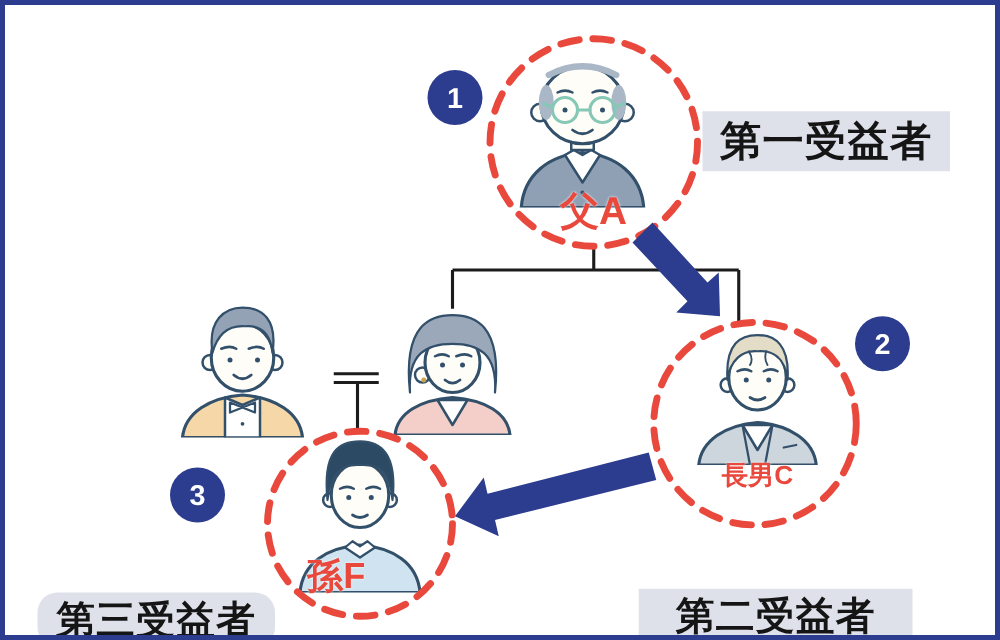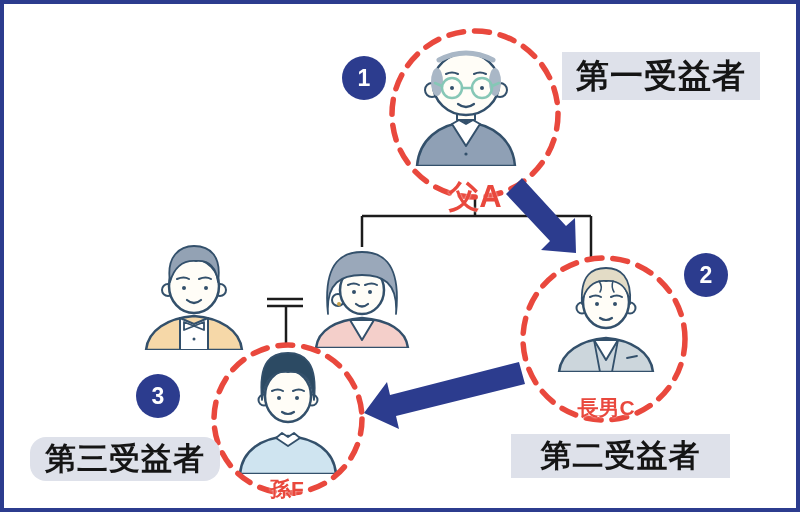--- a/index.html
+++ b/index.html
@@ -17,26 +17,26 @@
   .z1{z-index:1}.z3{z-index:3}
   .badge{
     position:absolute;width:44px;height:44px;border-radius:50%;
     background:#2c3c8e;color:#ffffff;
     display:flex;align-items:center;justify-content:center;
     font-size:23px;font-weight:700;z-index:4;
   }
   .role-box{
     position:absolute;background:#dee1ea;color:#151515;
     display:flex;align-items:center;justify-content:center;
-    font-weight:800;letter-spacing:1px;z-index:4;white-space:nowrap;
+    font-weight:800;letter-spacing:1px;z-index:4;white-space:nowrap;margin-top:37px;
   }
   .name-label{
     position:absolute;color:#e9483d;font-weight:800;
     display:flex;align-items:center;justify-content:center;
-    z-index:4;white-space:nowrap;text-shadow:0 0 2px #fff;margin-top:28px;
+    z-index:4;white-space:nowrap;text-shadow:0 0 2px #fff;
   }
   .person{position:absolute;z-index:2;}
   .person svg{width:100%;height:100%;}
 </style>
 </head>
 <body>
 
 <div id="stage">
 
   <svg class="overlay z1" viewBox="0 0 800 512">
@@ -164,19 +164,19 @@
   </div>
   <div class="badge" style="left:680px;top:249px;">
     <span>2</span>
   </div>
   <div class="badge" style="left:132px;top:370px;">
     <span>3</span>
   </div>
 
   <div class="name-label" style="left:426px;top:146px;width:90px;height:38px;font-size:31px;">父A</div>
   <div class="name-label" style="left:538px;top:357px;width:128px;height:38px;font-size:21px;">長男C</div>
-  <div class="name-label" style="left:238px;top:439px;width:90px;height:36px;font-size:21px;">孫F</div>
+  <div class="name-label" style="left:220px;top:439px;width:90px;height:36px;font-size:29px;">孫F</div>
 
   <div class="role-box" style="left:558px;top:48px;width:198px;height:48px;font-size:33px;">第一受益者</div>
   <div class="role-box" style="left:507px;top:430px;width:219px;height:44px;font-size:31px;">第二受益者</div>
   <div class="role-box" style="left:26px;top:433px;width:190px;height:44px;font-size:31px;border-radius:16px;">第三受益者</div>
 
 </div>
 
 </body></html>

